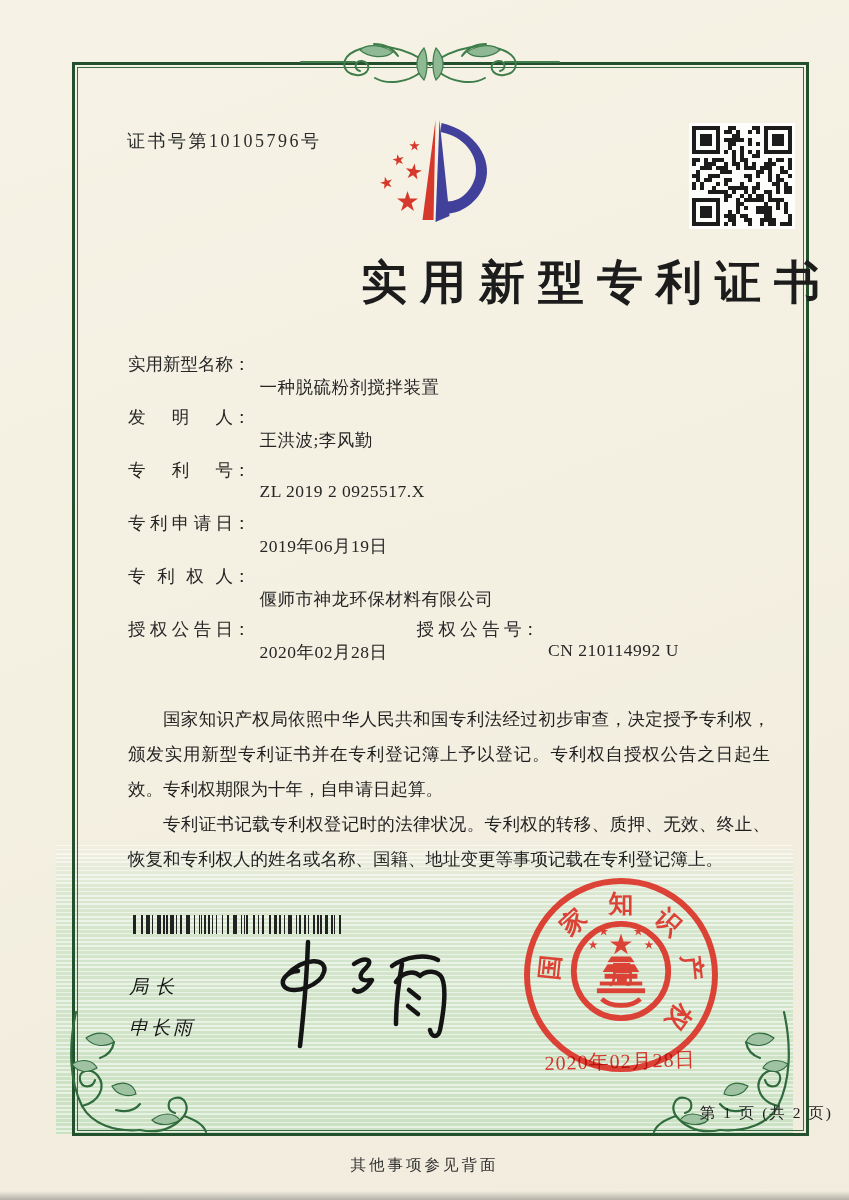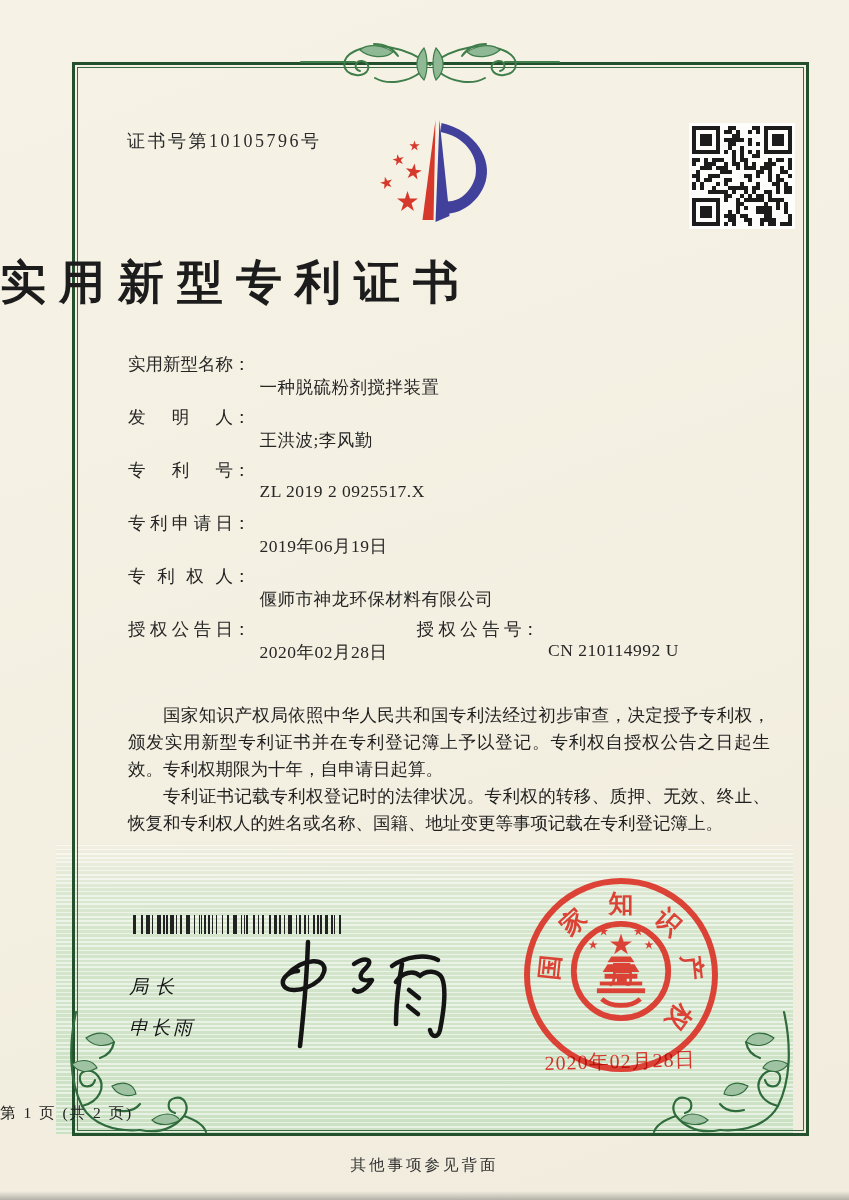--- a/index.html
+++ b/index.html
@@ -18,29 +18,29 @@
           background:repeating-linear-gradient(to bottom,rgba(255,255,255,0) 0 2.6px,rgba(255,255,255,.55) 2.6px 4.2px);}
   
   .frame{position:absolute;left:72px;top:62px;width:737px;height:1074px;box-sizing:border-box;
          border:3px solid #24512d;z-index:2;}
   .frame::before{content:"";position:absolute;inset:2px;border:1px solid #3a6b45;}
   .orn{position:absolute;z-index:3;}
   .content{position:absolute;inset:0;z-index:4;}
   .cert-no{position:absolute;left:127px;top:129px;font-size:18px;letter-spacing:2.5px;color:#2b2b2b;}
   .logo{position:absolute;left:360px;top:108px;width:175px;height:130px;}
   .qr{position:absolute;left:689px;top:123px;width:106px;height:106px;background:#fdfdfb;}
-  .title{position:absolute;left:0;right:40px;top:252px;text-align:left;font-size:46px;
+  .title{position:absolute;left:0;right:40px;top:252px;text-align:right;font-size:46px;
          letter-spacing:13px;font-weight:600;color:#1c1c1c;}
   .fields{position:absolute;left:128px;top:352px;right:60px;font-size:17.5px;color:#262626;}
   .frow{height:22px;margin-bottom:31px;white-space:nowrap;}
   .flabel{display:inline-block;width:105px;text-align:justify;text-align-last:justify;vertical-align:top;}
   .fcolon{display:inline-block;vertical-align:top;}
   .fvalue{display:inline-block;margin-left:9px;vertical-align:top;letter-spacing:.5px;margin-top:23px;}
   .fpair2{margin-left:29px;}
-  .body-text{position:absolute;left:128px;top:702px;width:642px;font-size:17.5px;line-height:27px;
+  .body-text{position:absolute;left:128px;top:702px;width:642px;font-size:17.5px;line-height:35px;
          text-align:justify;color:#1f1f1f;}
   .body-text p{margin:0;text-indent:2em;}
   .barcode{position:absolute;left:133px;top:915px;z-index:4;mix-blend-mode:multiply;}
   .signer{position:absolute;left:129px;top:974px;z-index:4;font-size:19px;color:#151515;font-style:italic;}
   .signer-role{letter-spacing:7px;}
   .signer-name{margin-top:15px;letter-spacing:3px;}
   .signature{position:absolute;left:246px;top:938px;z-index:5;mix-blend-mode:multiply;}
   .seal{position:absolute;left:524px;top:878px;width:194px;height:194px;z-index:5;
         mix-blend-mode:multiply;opacity:.95;}
   .seal-ring{position:absolute;inset:0;border:6px solid #dc392d;border-radius:50%;box-sizing:border-box;}
@@ -48,21 +48,21 @@
         text-align:center;font-size:25px;font-weight:700;color:#dc392d;line-height:28px;
         font-family:"Liberation Serif","DejaVu Serif",serif;
         transform:rotate(var(--a)) translateY(-71px);}
   .seal-char:nth-child(1){--a:-126deg;} .seal-char:nth-child(2){--a:-84deg;}
   .seal-char:nth-child(3){--a:-42deg;} .seal-char:nth-child(4){--a:0deg;}
   .seal-char:nth-child(5){--a:42deg;}  .seal-char:nth-child(6){--a:84deg;}
   .seal-char:nth-child(7){--a:126deg;}
   .emblem{position:absolute;left:44px;top:40px;}
   .seal-date{position:absolute;left:510px;top:1048px;width:220px;text-align:center;z-index:6;
         color:#d43529;font-size:20px;letter-spacing:1px;transform:rotate(-1.5deg);mix-blend-mode:multiply;}
-  .page-number{position:absolute;left:0;right:40px;top:1103px;text-align:left;font-size:15.5px;
+  .page-number{position:absolute;left:0;right:40px;top:1103px;text-align:right;font-size:15.5px;
         letter-spacing:2px;color:#222;z-index:4;}
   .back-note{position:absolute;left:0;right:24px;top:1155px;text-align:center;font-size:15.5px;
         letter-spacing:3px;color:#333;z-index:4;}
 </style>
 </head>
 <body>
 
 <div class="page">
 
   <div class="green-band"></div>

